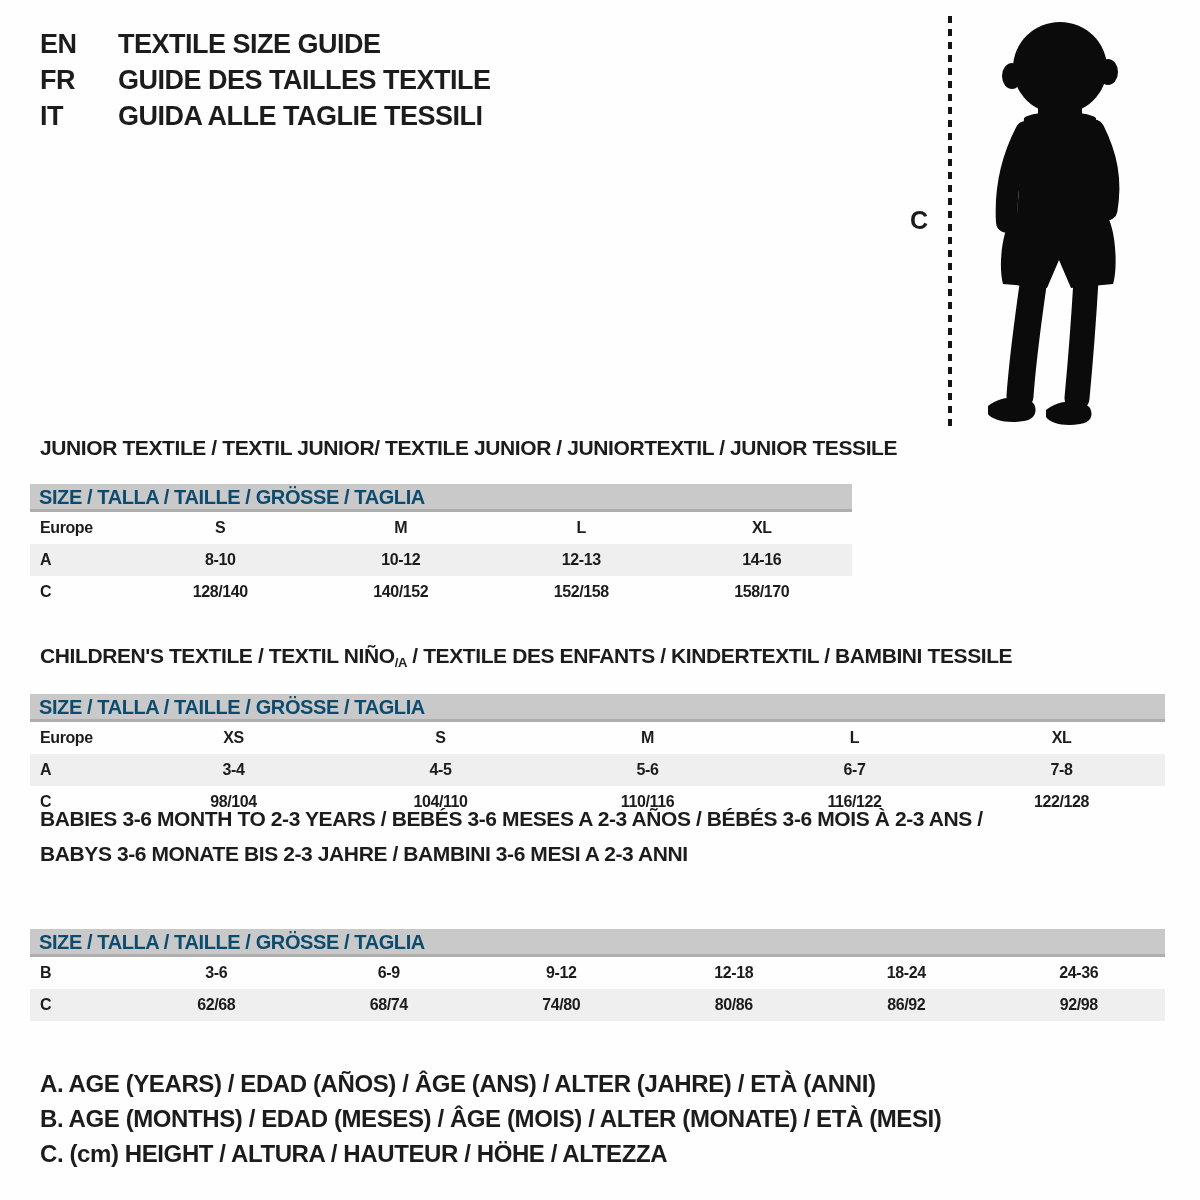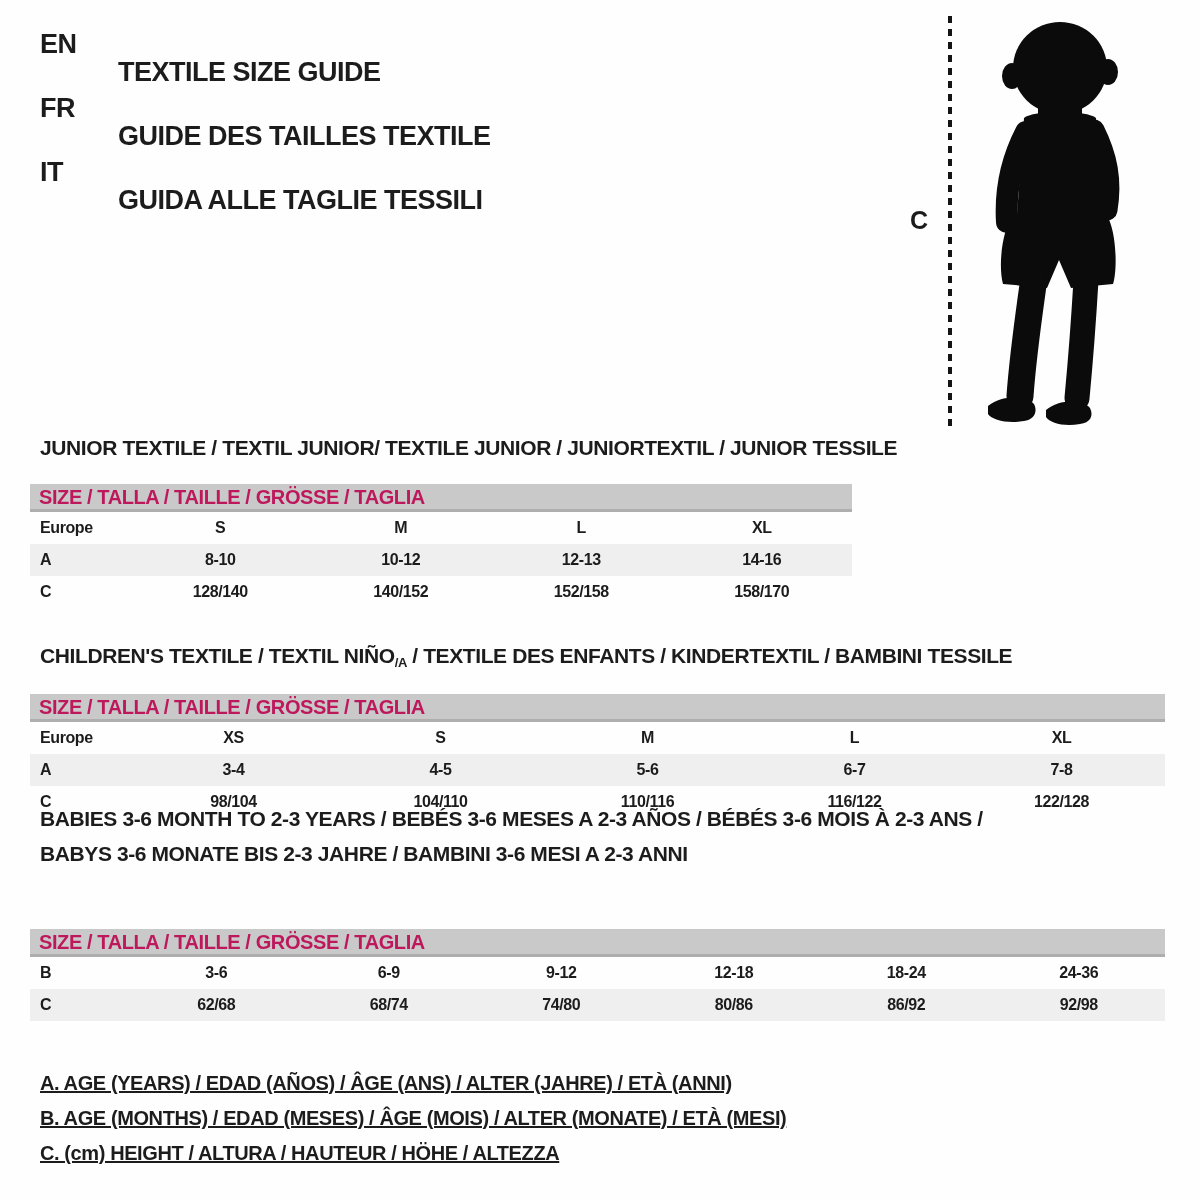--- a/index.html
+++ b/index.html
@@ -10,55 +10,55 @@
     font-family: "Liberation Sans", "DejaVu Sans", sans-serif;
     color: #1c1c1c;
     font-weight: bold;
     overflow: hidden;
   }
 
   
   .lang-block { position: absolute; left: 40px; top: 26px; }
   .lang-row { display: flex; line-height: 36px; font-size: 27px; letter-spacing: -0.5px; }
   .lang-code { width: 78px; }
-  .lang-label { white-space: nowrap; margin-top: 28px; }
+  .lang-label { white-space: nowrap; }
 
   
   .figure { position: absolute; left: 900px; top: 0; width: 300px; height: 440px; }
   .measure-line {
     position: absolute; left: 48px; top: 16px; width: 4px; height: 412px;
     background: repeating-linear-gradient(to bottom, #141414 0 7px, transparent 7px 13px);
   }
   .measure-label { position: absolute; left: 10px; top: 206px; font-size: 25px; }
   .toddler { position: absolute; left: 62px; top: 14px; }
 
   
   .section-title {
     position: absolute; left: 40px; font-size: 21px; letter-spacing: -0.4px; white-space: nowrap;
   }
   .section-title sub { font-size: 13px; vertical-align: -4px; }
 
   
   .size-table { position: absolute; left: 30px; }
   .size-header {
     background: #c9c9c9; border-bottom: 3px solid #aeaeae;
-    color: #be185d; font-size: 20px; letter-spacing: -0.4px;
+    color: #0c4a6e; font-size: 20px; letter-spacing: -0.4px;
     height: 28px; line-height: 26px; padding-left: 9px;
   }
   .t-row { display: grid; align-items: center; height: 32px; font-size: 16px; letter-spacing: -0.4px; }
   .t-row.alt { background: #efefef; }
   .cols-4 { grid-template-columns: 100px repeat(4, 1fr); }
   .cols-5 { grid-template-columns: 100px repeat(5, 1fr); }
   .cols-6 { grid-template-columns: 100px repeat(6, 1fr); }
   .t-label { text-align: left; padding-left: 10px; }
   .t-cell { text-align: center; }
 
   
   .legend { position: absolute; left: 40px; top: 1066px; }
-  .legend-line { font-size: 20px; line-height: 35px; letter-spacing: -0.4px; white-space: nowrap; text-decoration: underline; }
+  .legend-line { font-size: 24px; line-height: 35px; letter-spacing: -0.4px; white-space: nowrap; }
 </style>
 </head>
 <body>
 
 <div class="lang-block">
   <div class="lang-row">
     <span class="lang-code">EN</span>
     <span class="lang-label">TEXTILE SIZE GUIDE</span>
   </div>
   <div class="lang-row">

